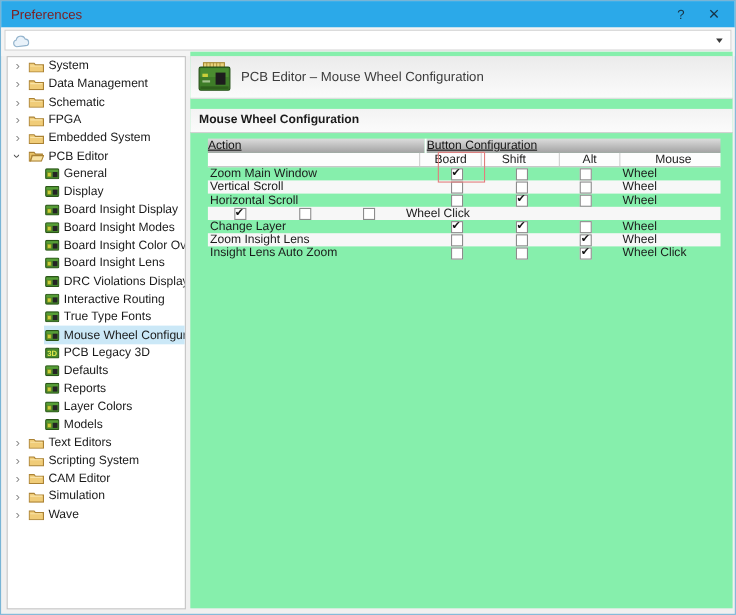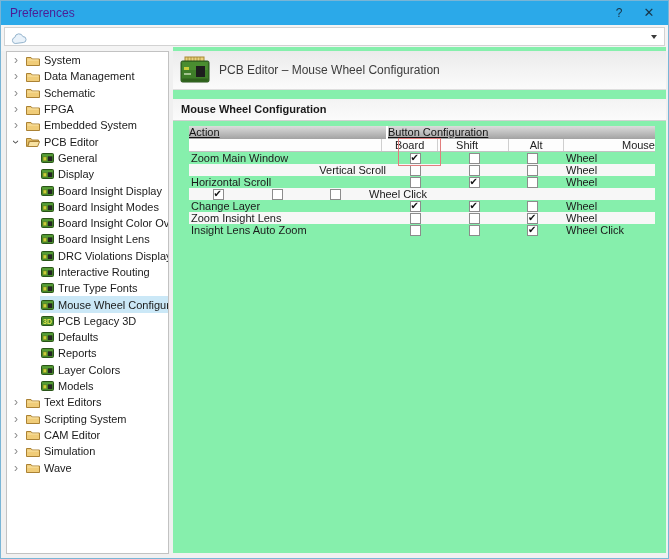--- a/index.html
+++ b/index.html
@@ -2,21 +2,21 @@
 <html><head>
 <meta charset="utf-8">
 <style>
   html,body{margin:0;padding:0;}
   body{font-family:"Liberation Sans",sans-serif;background:#dfe9ef;}
   #window{position:relative;width:669px;height:559px;background:#f0f0f0;
     border:1px solid #79b5d6;box-sizing:border-box;overflow:hidden;}
 
   
   .titlebar{position:absolute;left:0;top:0;right:0;height:24px;background:#2ba9e9;}
-  .titlebar .title{position:absolute;left:9px;top:0;line-height:24px;font-size:12px;color:#4c1d95;}
+  .titlebar .title{position:absolute;left:9px;top:0;line-height:24px;font-size:12px;color:#7f1d1d;}
   .tb-btn{position:absolute;top:0;width:30px;height:24px;line-height:24px;text-align:center;
     font-size:12px;color:#173447;cursor:default;}
   .tb-help{right:34px;}
   .tb-close{right:4px;font-size:13px;}
 
   
   .toolbar{position:absolute;left:0;top:24px;right:0;height:26px;background:#f4f4f4;}
   .combo{position:absolute;left:3px;right:3px;top:2px;height:19px;background:#ffffff;
     border:1px solid #d2d2d2;box-sizing:border-box;}
   .combo .cloud{position:absolute;left:6px;top:3px;}
@@ -51,21 +51,21 @@
   
   .cfgtable{position:absolute;left:16px;top:79px;width:466px;}
   .h1{display:flex;height:13px;}
   .h1 .hcell{background:linear-gradient(#dcdcdc,#a2a2a2);color:#151515;font-size:11px;
     line-height:13px;text-align:left;box-sizing:border-box;text-decoration:underline;}
   .h1 .gap{width:2px;background:#ffffff;}
   .h2{display:flex;height:13px;background:#fdfdfd;border-bottom:1px solid #c2c2c2;box-sizing:border-box;}
   .h2 .scell{box-sizing:border-box;font-size:11px;line-height:12px;color:#222;text-align:center;
     border-left:1px solid #cfcfcf;}
   .h2 .scell.first{border-left:none;}
-  .h2 .scell.mouse{text-align:right;padding-left:5px;}
+  .h2 .scell.mouse{text-align:center;padding-left:5px;}
   .brow{display:flex;height:12px;font-size:11px;line-height:12px;color:#1a1a1a;}
   .brow.alt{background:#f7f7f7;}
   .acell{box-sizing:border-box;padding-left:2px;white-space:nowrap;overflow:hidden;}
   .ccell{box-sizing:border-box;display:flex;justify-content:center;align-items:center;}
   .mcell{box-sizing:border-box;padding-left:5px;white-space:nowrap;}
   .cb{position:relative;width:11px;height:11px;box-sizing:border-box;background:#fff;
     border:1px solid #8c8c8c;}
   .cb.checked::after{content:"\2714";position:absolute;left:0px;top:-2px;font-size:10px;color:#141414;}
   .ctrl-highlight{position:absolute;left:209px;top:12px;width:41px;height:26px;
     border:1px solid #e27d7d;pointer-events:none;}
@@ -457,21 +457,21 @@
             </div>
             <div class="ccell" style="width: 60px;">
               <span class="cb"></span>
             </div>
             <div class="ccell" style="width: 57px;">
               <span class="cb"></span>
             </div>
             <div class="mcell" style="width: 94px;">Wheel</div>
           </div>
           <div class="brow alt">
-            <div class="acell" style="width: 197px; text-align: right;">Vertical Scroll</div>
+            <div class="acell" style="width: 197px;">Vertical Scroll</div>
             <div class="ccell" style="width: 58px;">
               <span class="cb"></span>
             </div>
             <div class="ccell" style="width: 60px;">
               <span class="cb"></span>
             </div>
             <div class="ccell" style="width: 57px;">
               <span class="cb"></span>
             </div>
             <div class="mcell" style="width: 94px;">Wheel</div>

